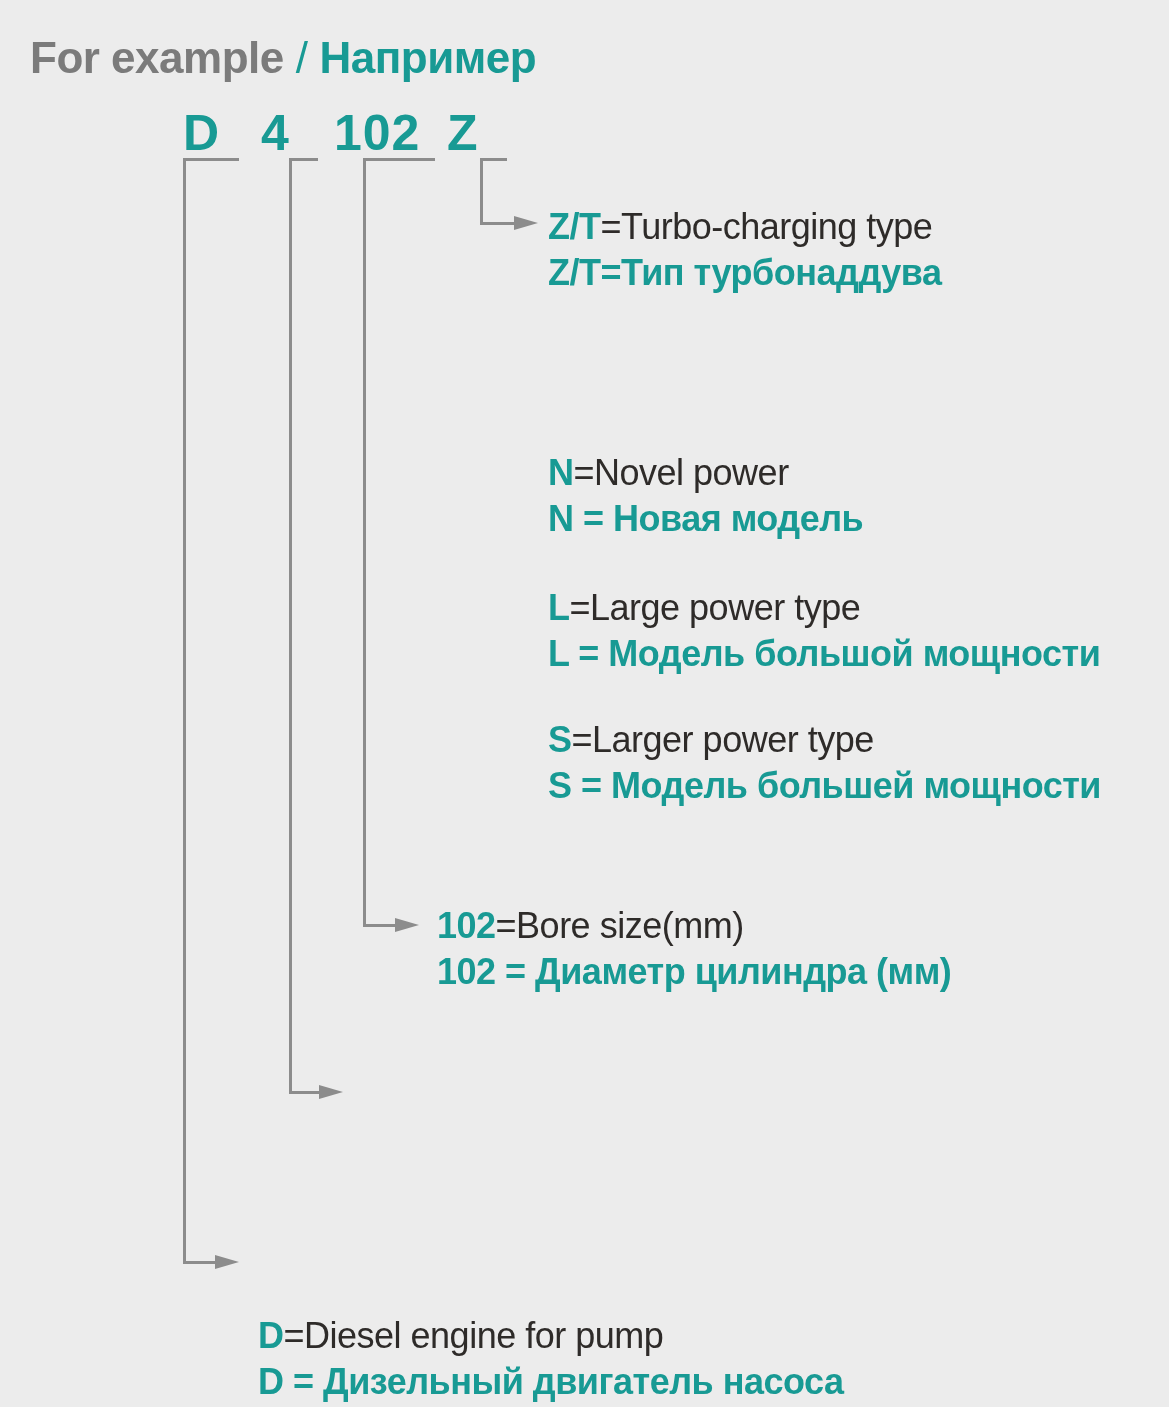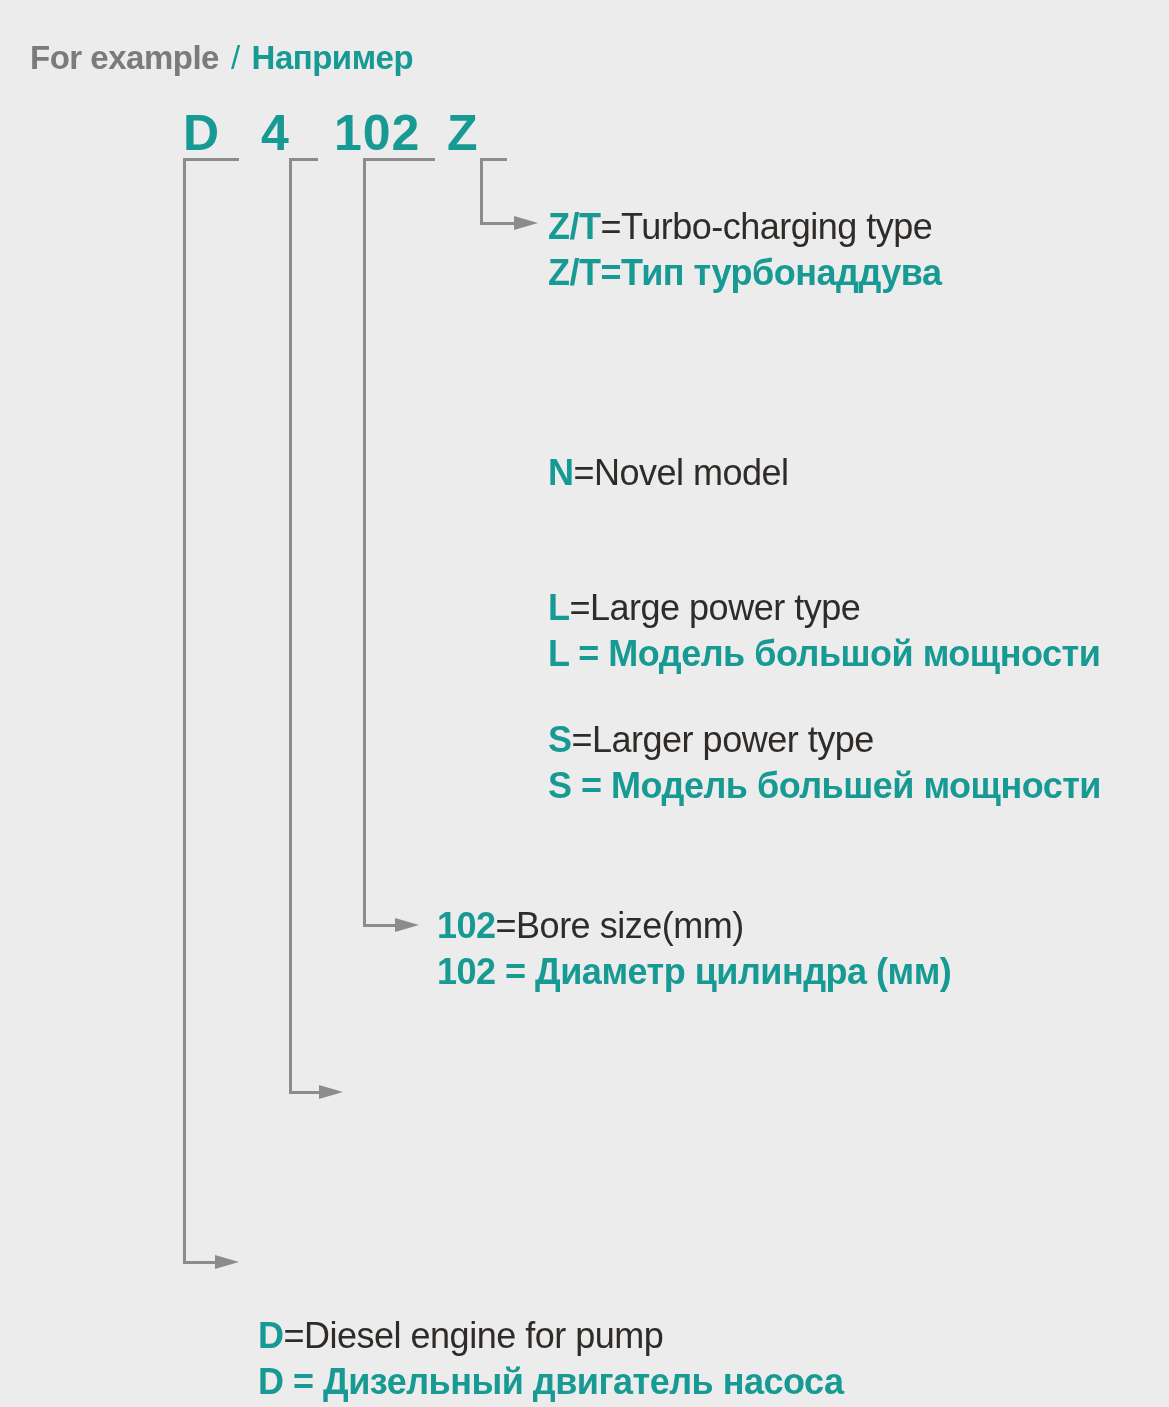--- a/index.html
+++ b/index.html
@@ -14,21 +14,21 @@
   .canvas{
     position:relative;
     width:1169px;height:1407px;
     background:var(--background);
     overflow:hidden;
     font-family:"Liberation Sans","DejaVu Sans",sans-serif;
   }
   
   .header{
     position:absolute;left:30px;top:38px;
-    font-size:33px;font-weight:700;line-height:40px;
+    font-size:44px;font-weight:700;line-height:40px;
     letter-spacing:-0.5px;white-space:nowrap;
   }
   .header .en{color:var(--gray);}
   .header .sep{color:var(--teal);margin:0 12px;font-weight:400;}
   .header .ru{color:var(--teal);}
   
   .code-char{
     position:absolute;top:105px;
     font-size:50px;font-weight:700;line-height:56px;
     color:var(--teal);letter-spacing:1px;white-space:nowrap;
@@ -90,21 +90,22 @@
   <div class="hline" style="left:480px;top:222px;width:34px"></div>
   <div class="arrow" style="left:514px;top:216px"></div>
 
   <div class="entry" style="left:548px;top:203px">
     <div class="en"><span class="prefix">Z/T</span><span>=Turbo-charging type</span></div>
     <div class="ru">Z/T=Тип турбонаддува</div>
   </div>
 
 
   <div class="entry" style="left:548px;top:449px">
-    <div class="en"><span class="prefix">N</span><span>=Novel model</span></div>
+    <div class="en"><span class="prefix">N</span><span>=Novel power</span></div>
+    <div class="ru">N = Новая модель</div>
   </div>
 
   <div class="entry" style="left:548px;top:716px">
     <div class="en"><span class="prefix">S</span><span>=Larger power type</span></div>
     <div class="ru">S = Модель большей мощности</div>
   </div>
 
   <div class="entry" style="left:548px;top:584px">
     <div class="en"><span class="prefix">L</span><span>=Large power type</span></div>
     <div class="ru">L = Модель большой мощности</div>

